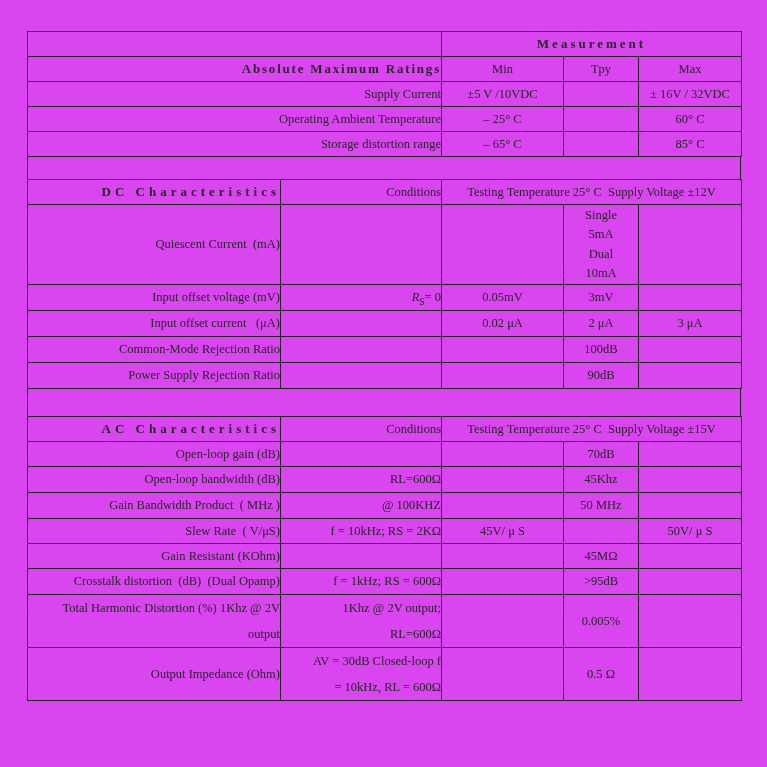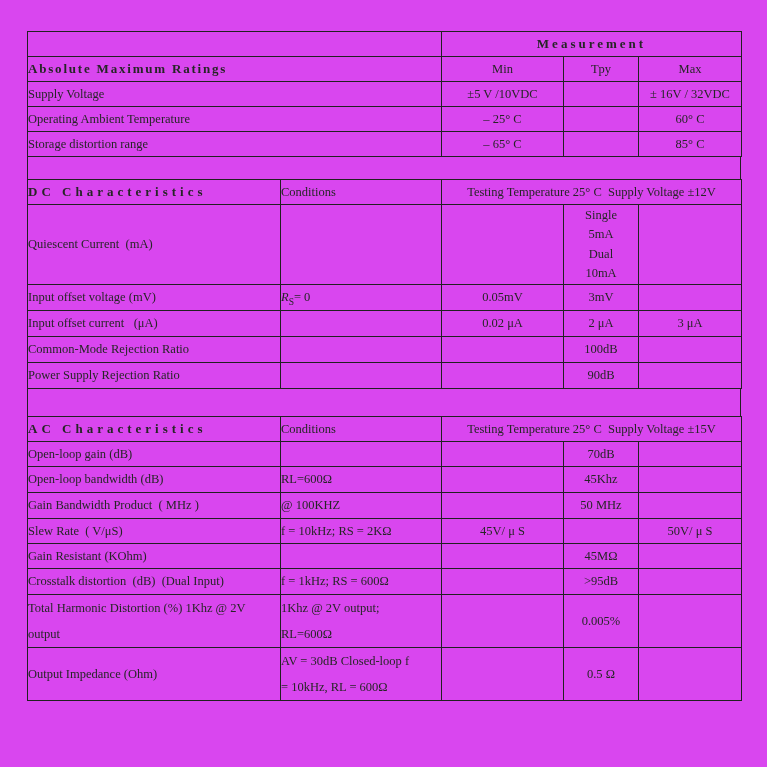--- a/index.html
+++ b/index.html
@@ -9,21 +9,21 @@
     color:#262626;font-size:12.5px;overflow:hidden;
   }
   .doc{position:absolute;left:27px;top:31px;width:714px;}
   table.tbl{border-collapse:collapse;table-layout:fixed;width:714px;}
   .tbl td{
     border:1.5px solid #212121;vertical-align:middle;
     overflow:hidden;white-space:pre-wrap;padding:0;
   }
   col.c1{width:253px}col.c2{width:161px}col.c3{width:122px}col.c4{width:75px}col.c5{width:103px}
   tr.h25{height:25px}tr.h26{height:26px}tr.h80{height:80px}tr.h52{height:52px}tr.h51{height:51px}
-  .pl8{padding-left:8px;text-align:left;}
+  .pl8{padding-left:8px;text-align:right;}
   .ctr{text-align:center;}
   .ttl{font-weight:bold;font-size:13px;}
   .ls2{letter-spacing:1.8px;}
   .ls3{letter-spacing:3px;}
   .ls4{letter-spacing:4px;}
   .vt{vertical-align:top;}
   .pt2{padding-top:2px;}
   .pt6{padding-top:6px;}
   .pt7{padding-top:7px;}
   td.lines{white-space:normal;}
@@ -59,21 +59,21 @@
           <td colspan="2"></td>
           <td colspan="3" class="ctr ttl ls3">Measurement</td>
         </tr>
         <tr class="h25">
           <td colspan="2" class="pl8 ttl ls2">Absolute Maximum Ratings</td>
           <td class="ctr">Min</td>
           <td class="ctr vt pt2">Tpy</td>
           <td class="ctr vt pt2">Max</td>
         </tr>
         <tr class="h25">
-          <td colspan="2" class="pl8">Supply Voltage</td>
+          <td colspan="2" class="pl8">Supply Current</td>
           <td class="ctr">±5 V /10VDC</td>
           <td class="ctr"></td>
           <td class="ctr">± 16V / 32VDC</td>
         </tr>
         <tr class="h25">
           <td colspan="2" class="pl8">Operating Ambient Temperature</td>
           <td class="ctr">– 25° C</td>
           <td class="ctr"></td>
           <td class="ctr">60° C</td>
         </tr>
@@ -190,21 +190,21 @@
           <td class="ctr">50V/ μ S</td>
         </tr>
         <tr class="h25">
           <td class="pl8">Gain Resistant (KOhm)</td>
           <td></td>
           <td></td>
           <td class="ctr">45MΩ</td>
           <td></td>
         </tr>
         <tr class="h26">
-          <td class="pl8">Crosstalk distortion  (dB)  (Dual Input)</td>
+          <td class="pl8">Crosstalk distortion  (dB)  (Dual Opamp)</td>
           <td class="pl8">f = 1kHz; RS = 600Ω</td>
           <td></td>
           <td class="ctr">&gt;95dB</td>
           <td></td>
         </tr>
         <tr class="h52">
           <td class="lines vt pt2 pl8">
               <div class="bigline">Total Harmonic Distortion (%) 1Khz @ 2V</div>
               <div class="bigline">output</div>
             </td>

